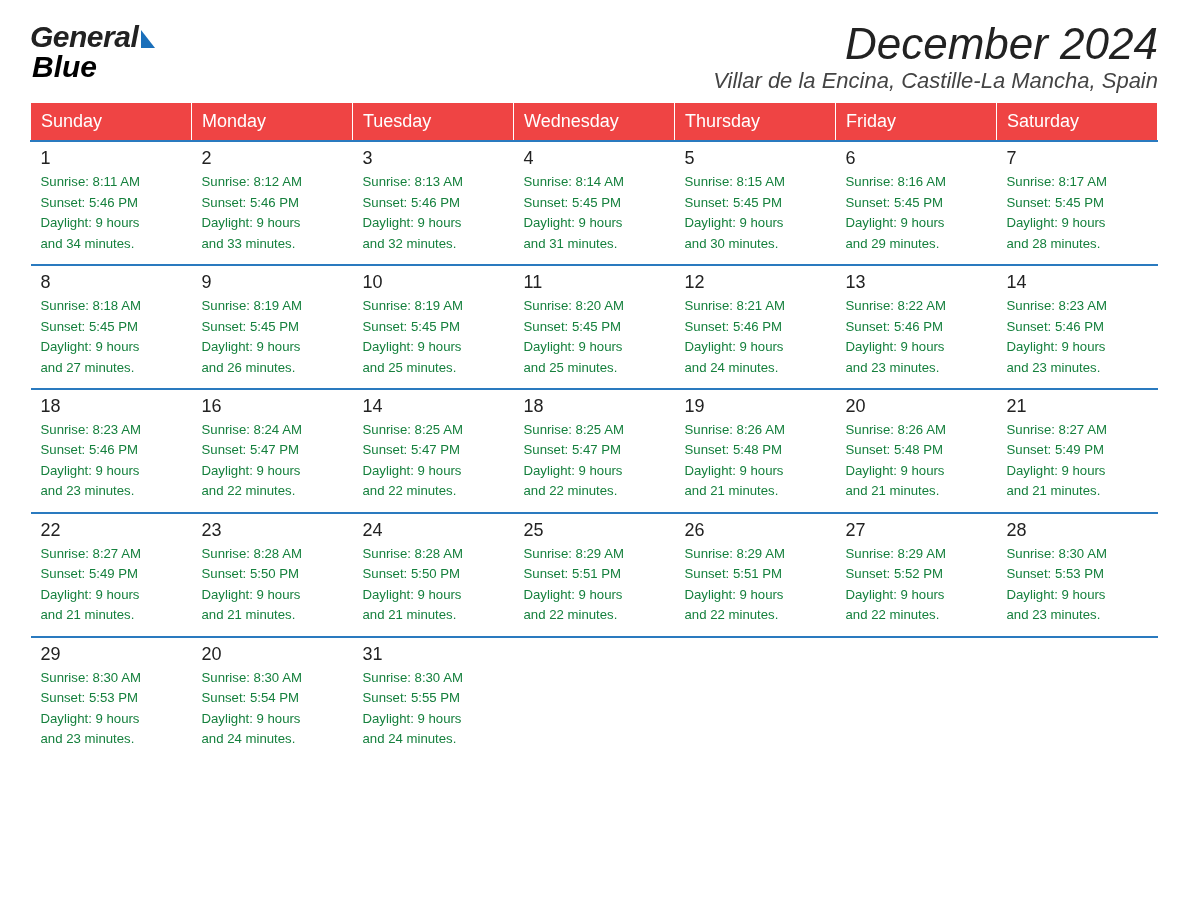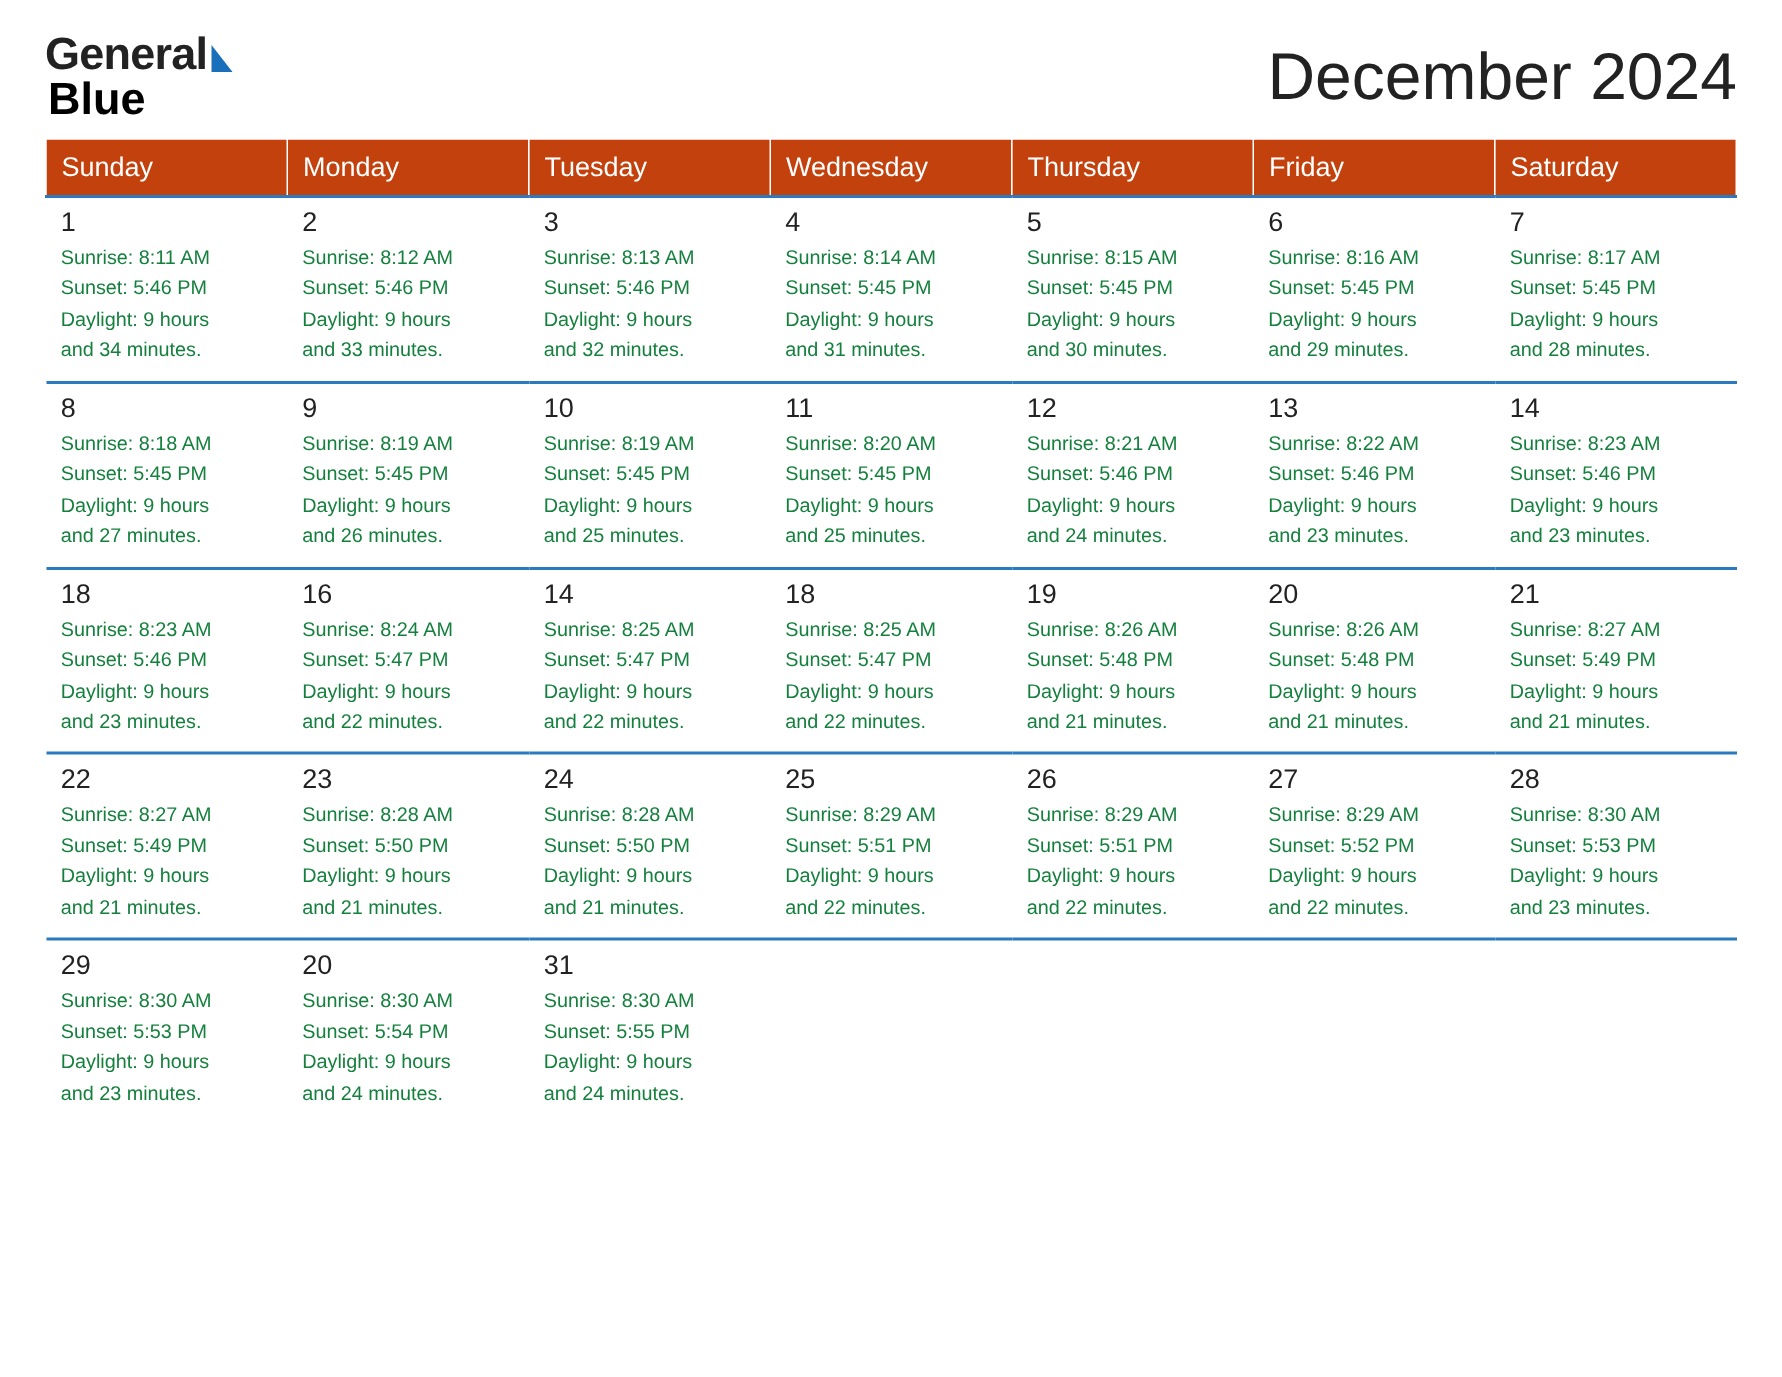--- a/index.html
+++ b/index.html
@@ -6,21 +6,22 @@
     body {
       font-family: Arial, Helvetica, sans-serif;
       background: #fff;
       width: 1188px;
       min-height: 918px;
       padding: 20px 30px;
     }
     .header {
       display: flex;
       justify-content: space-between;
-      align-items: center;
+      align-items: flex-start;
+      font-style: italic;
     }
     .title-block {
       text-align: right;
     }
     .month-title {
       font-size: 44px;
       font-weight: normal;
       color: #222;
       line-height: 1.1;
     }
@@ -28,21 +29,21 @@
       font-size: 22px;
       color: #444;
       font-weight: normal;
     }
     .calendar {
       width: 100%;
       border-collapse: collapse;
       margin-top: 8px;
     }
     .calendar thead tr th {
-      background-color: #c2410c;
+      background-color: #ef4444;
       color: #fff;
       font-size: 18px;
       font-weight: normal;
       padding: 8px 10px;
       text-align: left;
       border: 1px solid #fff;
     }
     .calendar tbody tr td {
       vertical-align: top;
       padding: 6px 10px 10px 10px;
@@ -114,20 +115,21 @@
 <div class="header">
   <div class="logo-container">
     <div class="logo-top-row">
       <span class="general-text">General</span>
       <span class="blue-arrow-shape"></span>
     </div>
     <span class="blue-bottom-text">Blue</span>
   </div>
   <div class="title-block">
     <div class="month-title">December 2024</div>
+    <div class="location-title">Villar de la Encina, Castille-La Mancha, Spain</div>
   </div>
 </div>
 
 <table class="calendar">
   <thead>
     <tr>
     <th>Sunday</th>
         <th>Monday</th>
         <th>Tuesday</th>
         <th>Wednesday</th>

